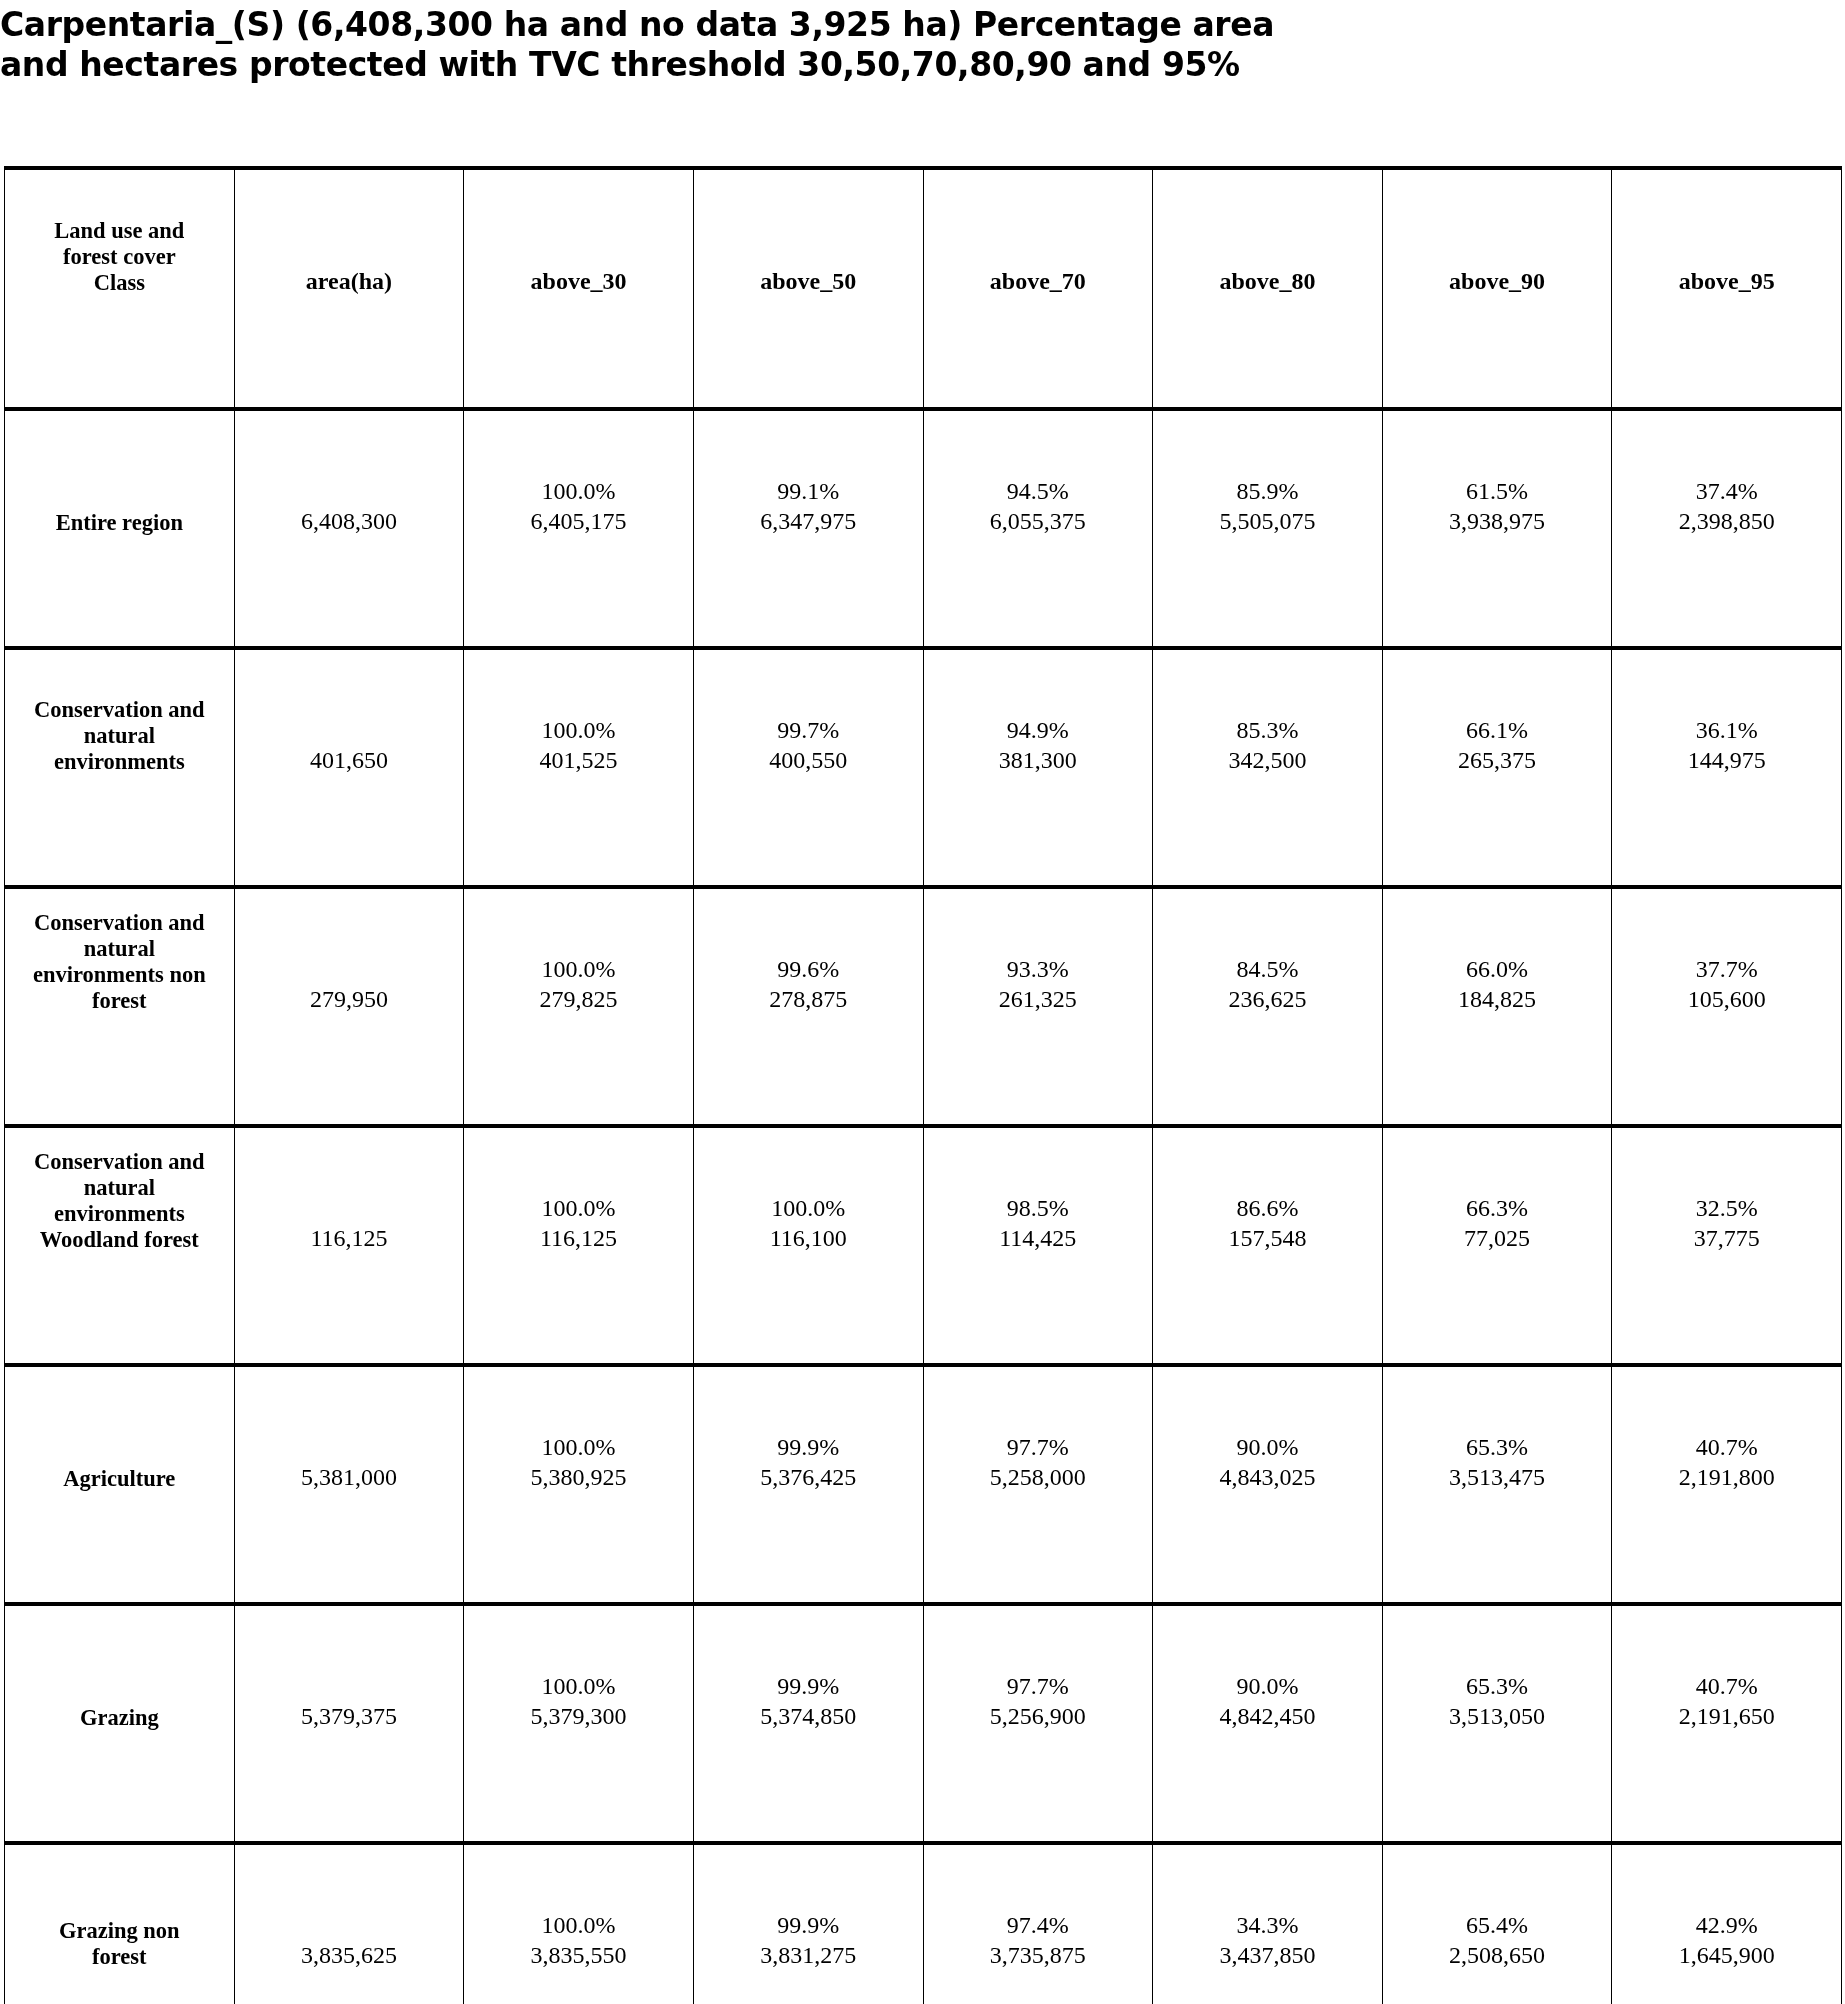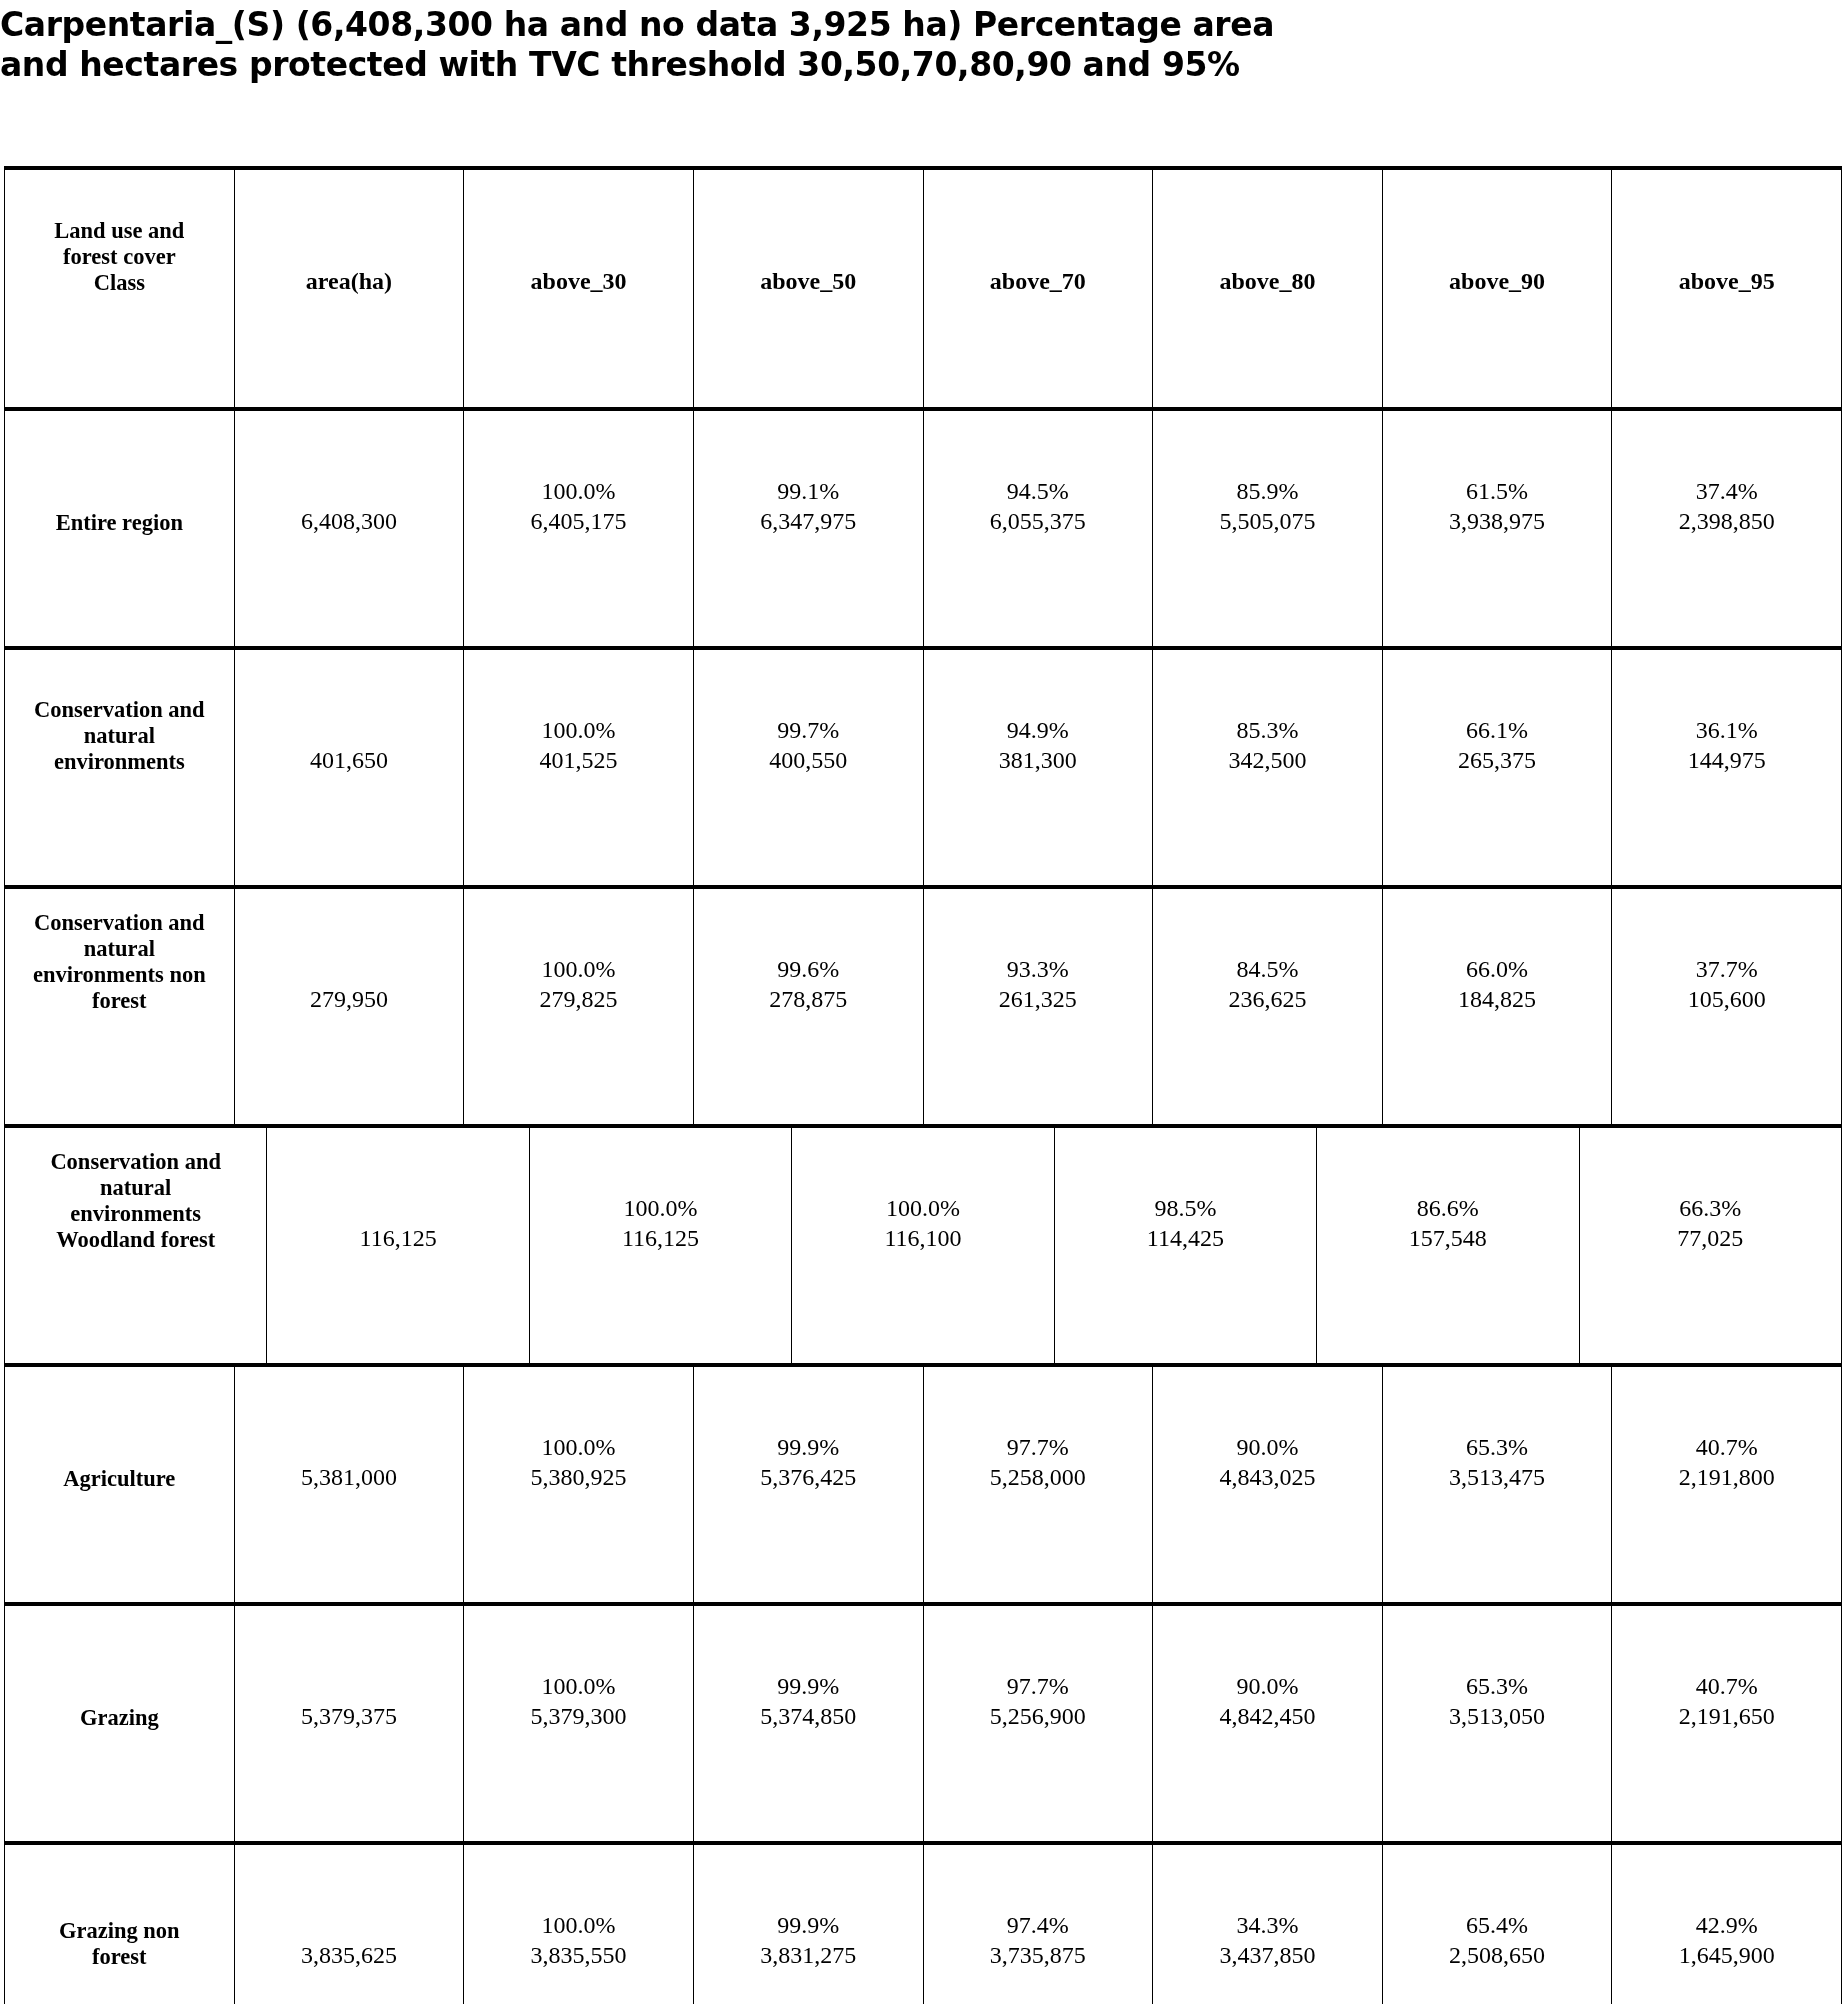--- a/index.html
+++ b/index.html
@@ -260,20 +260,26 @@
           <div class="tline pct-line">86.6%</div>
           <div class="tline ha-line">157,548</div>
         </div>
       </div>
       <div class="cell">
         <div class="cell-content">
           <div class="tline pct-line">66.3%</div>
           <div class="tline ha-line">77,025</div>
         </div>
       </div>
+      <div class="cell">
+        <div class="cell-content">
+          <div class="tline pct-line">32.5%</div>
+          <div class="tline ha-line">37,775</div>
+        </div>
+      </div>
     </div>
     <div class="trow">
       <div class="cell class-col">
         <div class="cell-content">
           <div class="tline">Agriculture</div>
         </div>
       </div>
       <div class="cell">
         <div class="cell-content">
           <div class="tline">5,381,000</div>

